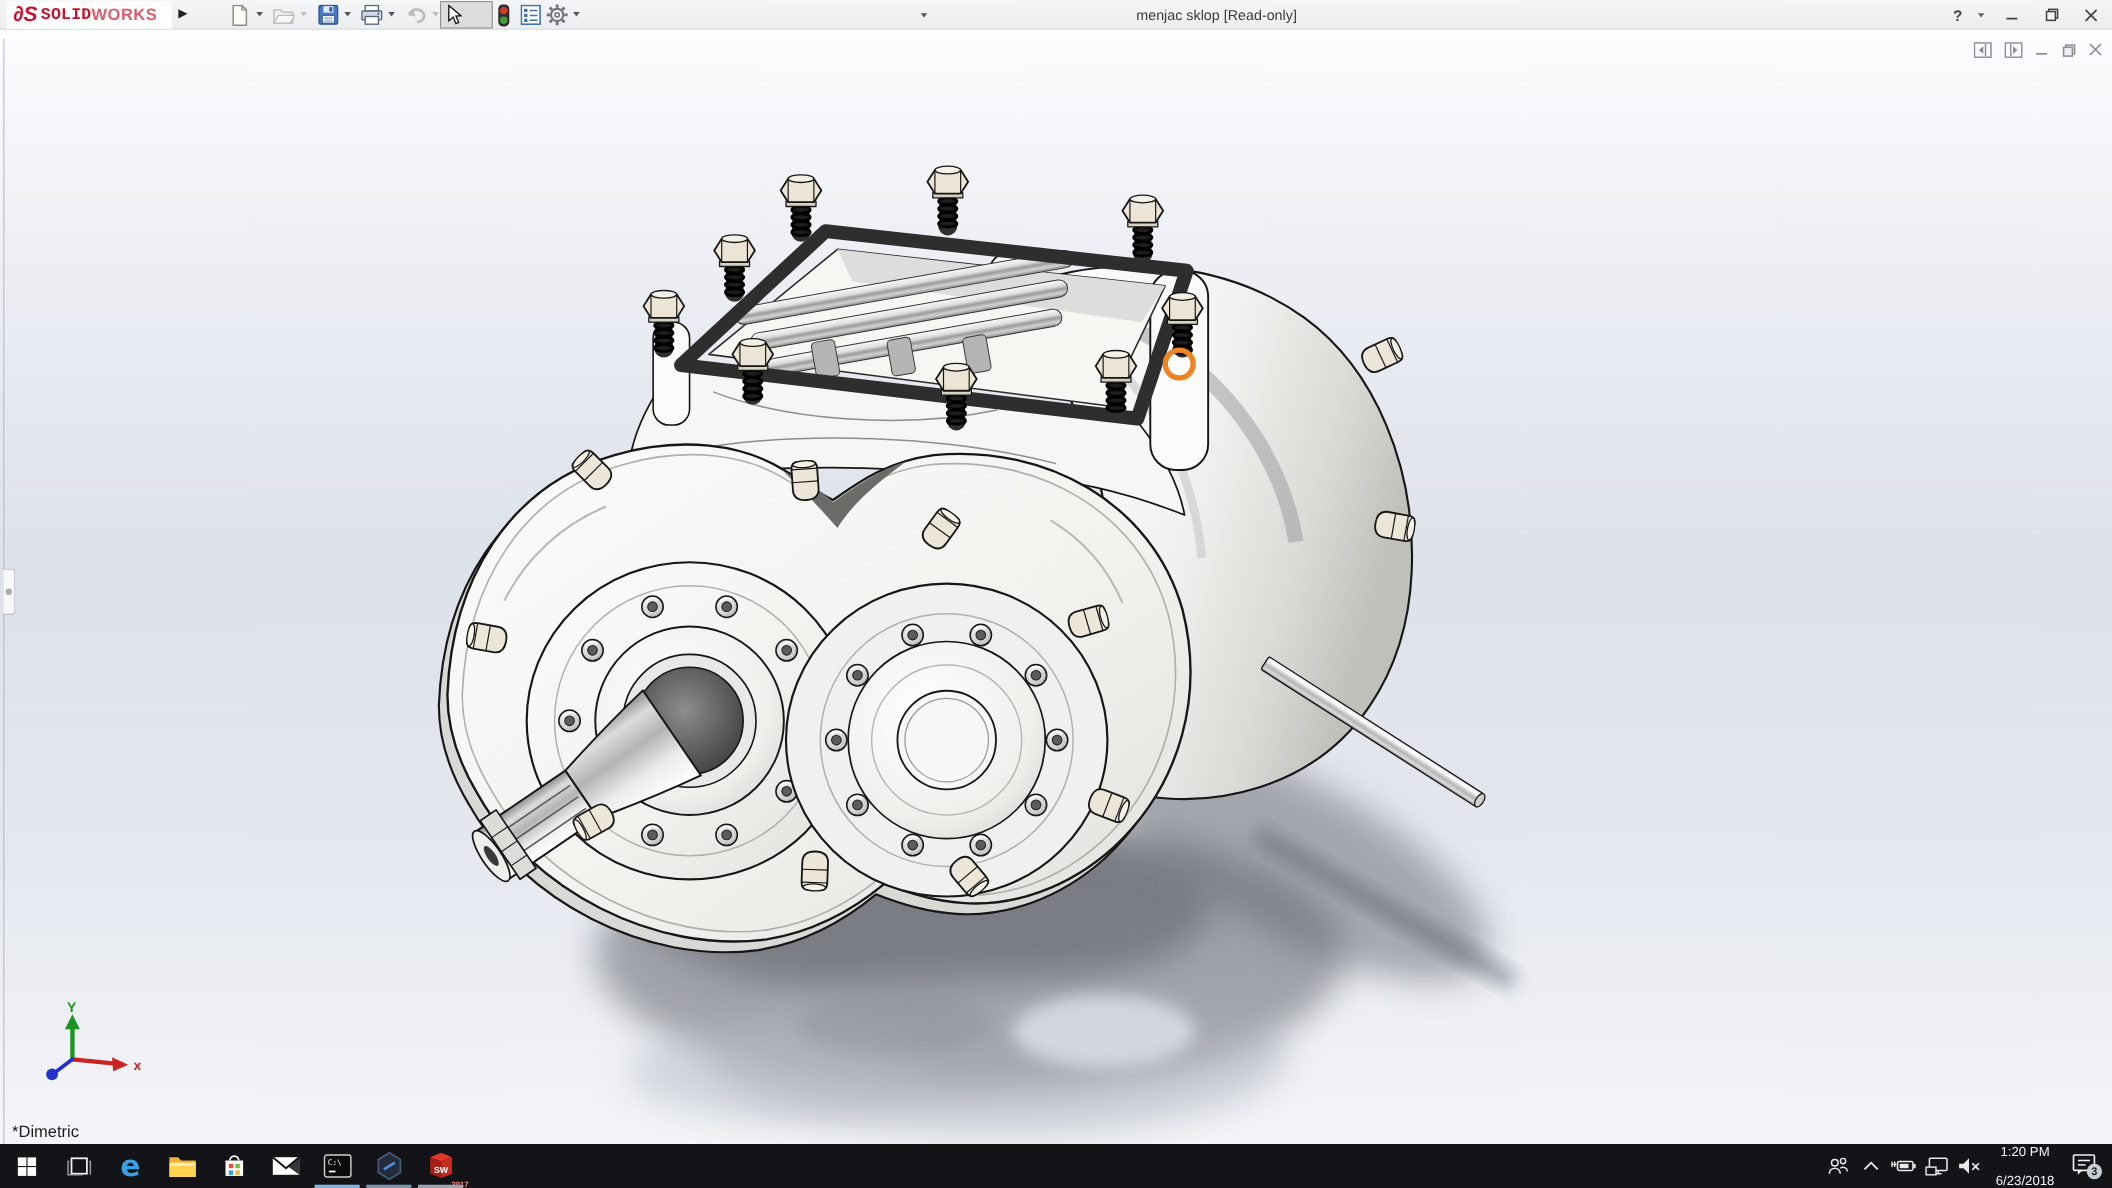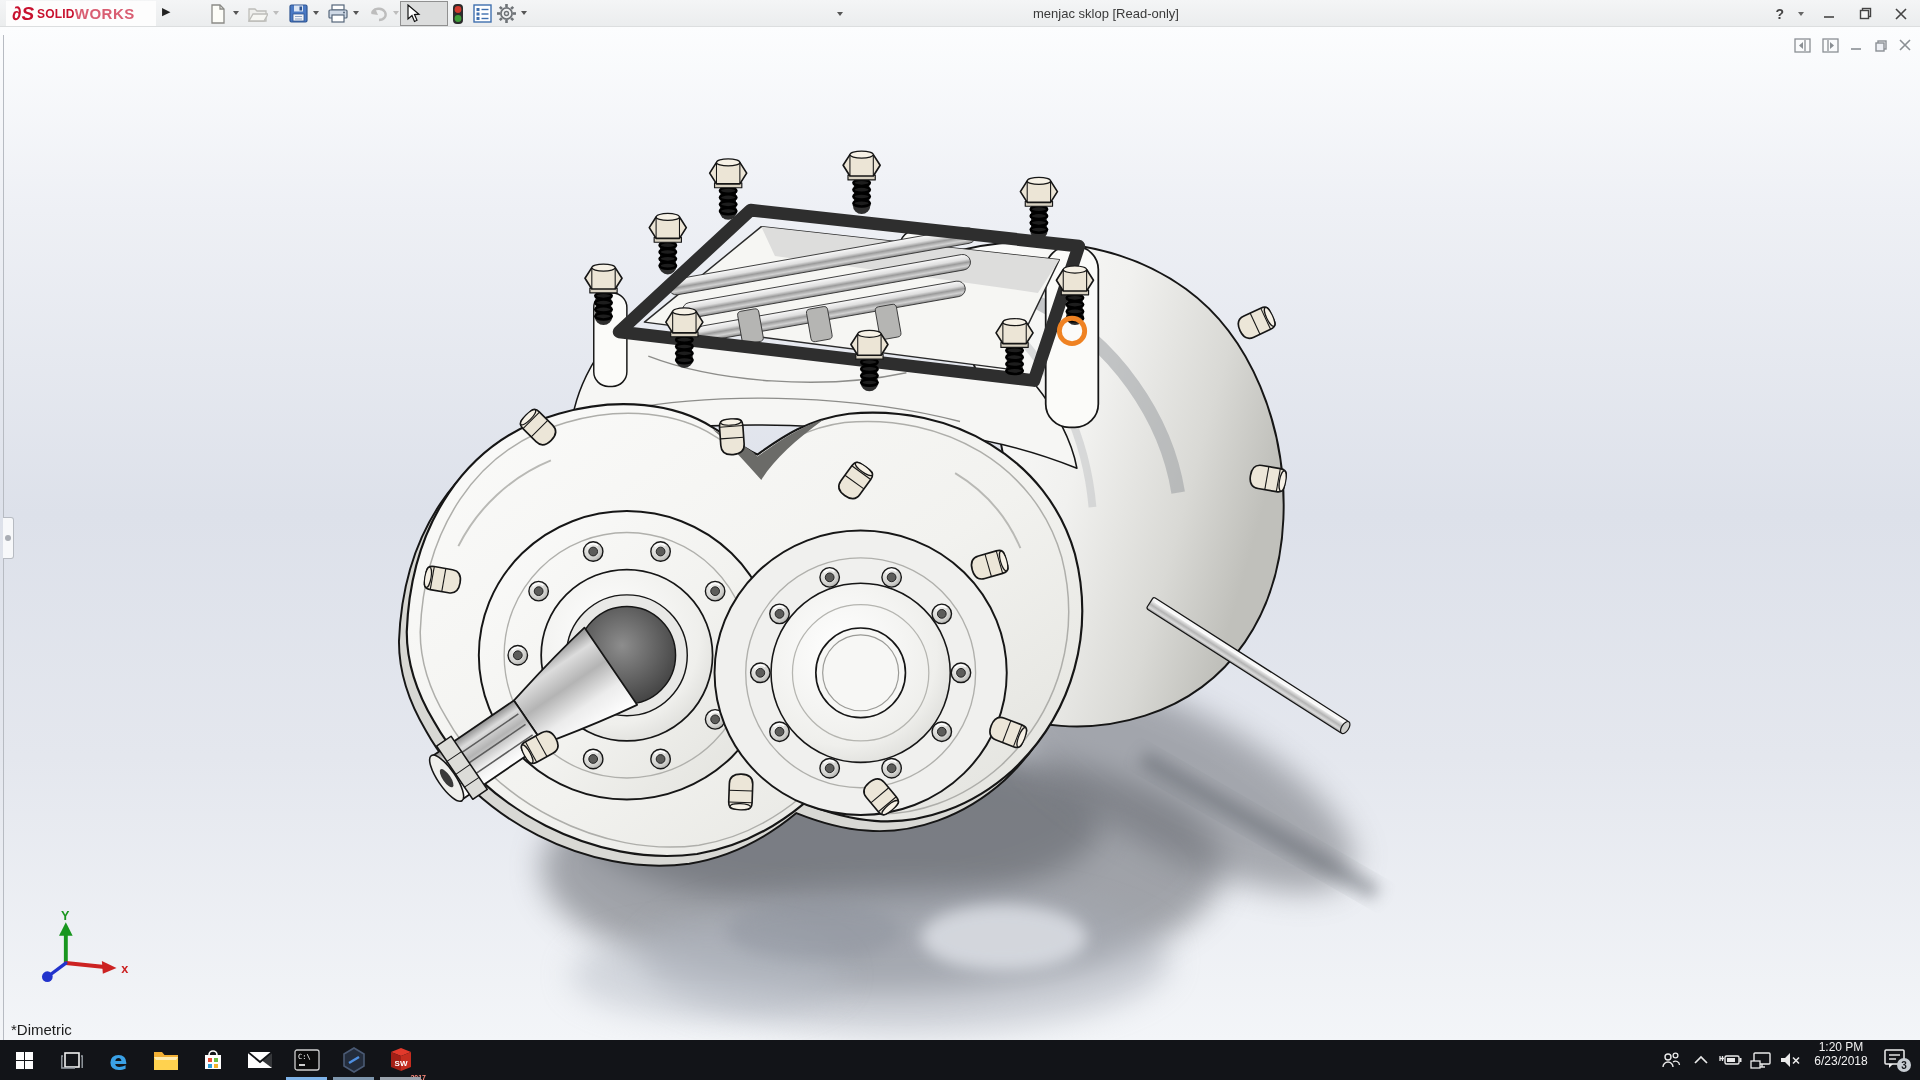--- a/index.html
+++ b/index.html
@@ -2,21 +2,21 @@
 <html><head>
 <meta charset="utf-8">
 <style>
   * { margin:0; padding:0; box-sizing:border-box; }
   html,body { width:1920px; height:1080px; overflow:hidden; font-family:"Liberation Sans",sans-serif; background:#e8ebf1; }
 
   
   .titlebar { position:absolute; top:0; left:0; width:1920px; height:27px; background:linear-gradient(#f4f5f6,#ebedee); border-bottom:1px solid #dcdedf; z-index:30; }
   .logo-box { position:absolute; left:6px; top:1px; height:25px; width:150px; background:#fdfdfd; display:flex; align-items:center; padding-left:6px; }
   .ds-glyph { font-size:19px; font-weight:bold; font-style:italic; color:#c8112e; margin-right:3px; }
-  .brand-bold { font-size:12px; font-weight:bold; color:#c8112e; letter-spacing:.2px; }
+  .brand-bold { font-size:15px; font-weight:bold; color:#c8112e; letter-spacing:.2px;font-family:Liberation Mono, monospace; }
   .brand-light { font-size:15px; font-weight:700; color:#d95e72; letter-spacing:.5px; }
   .flyout { position:absolute; left:162px; top:5px; font-size:11px; color:#222; }
   .tb-btn { position:absolute; top:2px; width:24px; height:23px; display:flex; align-items:center; justify-content:center; }
   .caret { position:absolute; top:11px; width:0; height:0; border-left:3.5px solid transparent; border-right:3.5px solid transparent; border-top:4px solid #555; }
   .caret.dis { border-top-color:#bdbdbd; }
   .sel-box { position:absolute; left:400px; top:1px; width:48px; height:25px; background:#dcdddd; border:1px solid #909090; display:flex; align-items:center; padding-left:4px; }
   .title-text { position:absolute; left:1033px; top:6px; font-size:13px; color:#3a3a3a; }
   .tbar-right { position:absolute; right:8px; top:0; height:27px; display:flex; align-items:center; gap:14px; }
   .help-q { font-size:14px; color:#444; font-weight:bold; }
   .winctl { width:22px; height:20px; display:flex; align-items:center; justify-content:center; }
@@ -31,21 +31,21 @@
 
   
   .taskbar { position:absolute; left:0; bottom:0; width:1920px; height:40px; background:#121418; z-index:40; display:flex; align-items:stretch; }
   .tb-start { width:48px; display:flex; align-items:center; justify-content:center; }
   .tb-search { position:relative; width:344px; background:#f2f3f5; display:flex; align-items:center; }
   .tb-search input { border:0; outline:0; background:transparent; font-size:15px; color:#4a4d52; width:240px; font-family:"Liberation Sans",sans-serif; }
   .tb-appbtn { position:relative; width:47px; display:flex; align-items:center; justify-content:center; }
   .runline { position:absolute; bottom:0; left:3px; right:3px; height:3px; }
   .tb-spacer { flex:1; }
   .tray-btn { width:30px; display:flex; align-items:center; justify-content:center; }
-  .tray-clock { width:70px; display:flex; flex-direction:column; align-items:center; justify-content:flex-start; color:#f2f2f2; font-size:12px; line-height:14px; }
+  .tray-clock { width:70px; display:flex; flex-direction:column; align-items:center; justify-content:space-between; color:#f2f2f2; font-size:12px; line-height:14px; }
   .edge-e { font-size:27px; font-weight:bold; color:#3aa1e6; font-family:"DejaVu Sans",sans-serif; }
   .sw-year { position:absolute; right:-2px; bottom:-1px; font-size:7px; font-weight:bold; color:#ff8d7e; }
 </style>
 </head>
 <body>
 
 <div class="titlebar">
   <div class="logo-box">
     <span class="ds-glyph">∂S</span>
     <span class="brand-bold">SOLID</span>

